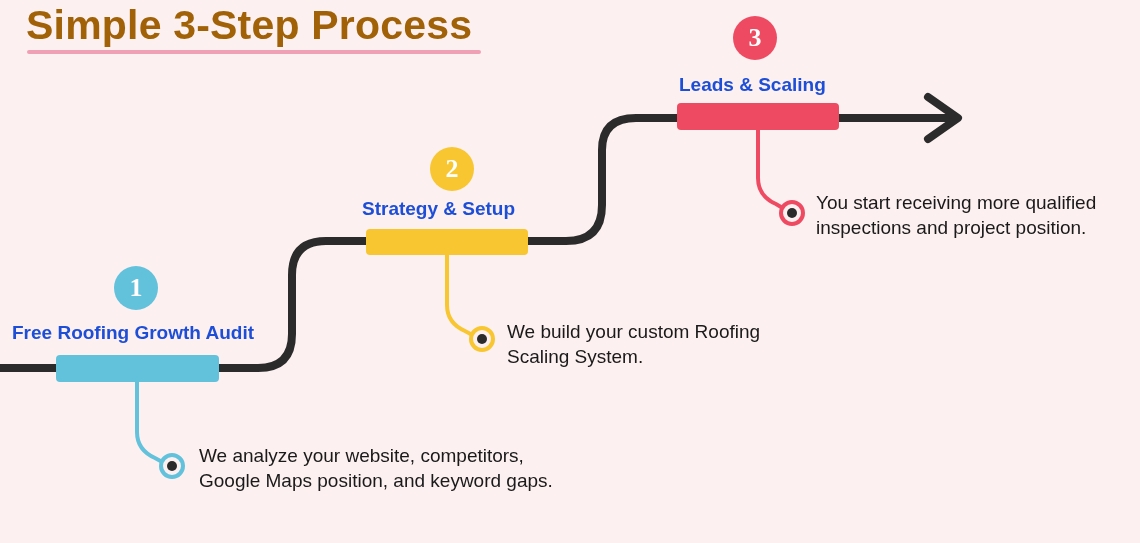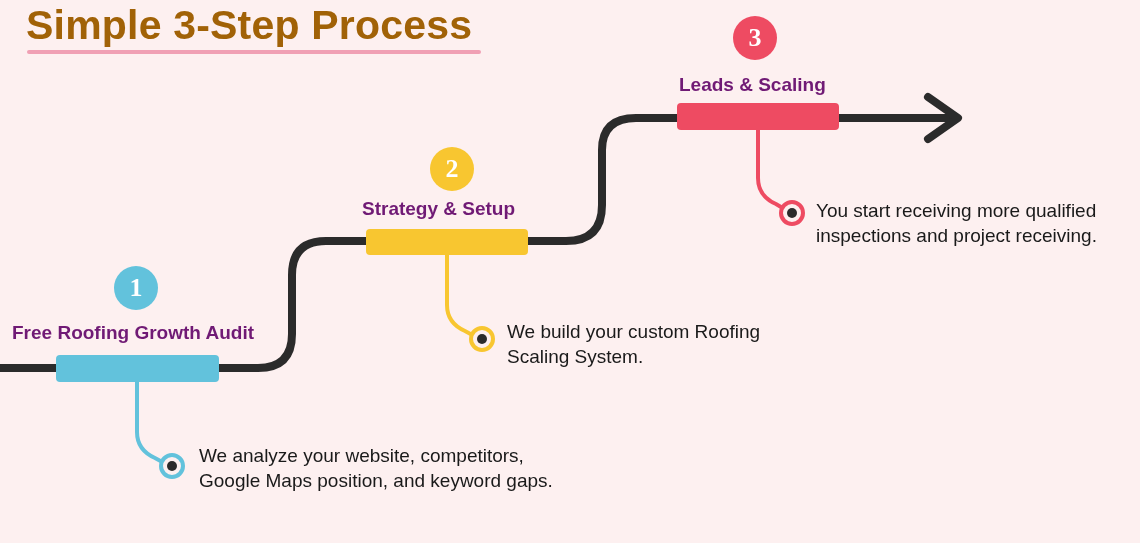--- a/index.html
+++ b/index.html
@@ -18,21 +18,21 @@
       position: absolute; left: 27px; top: 50px; width: 454px; height: 4px;
       border-radius: 3px; background: #f0a0b4;
     }
     svg.diagram { position: absolute; left: 0; top: 0; }
     .num {
       position: absolute; width: 44px; height: 44px; border-radius: 50%;
       color: #fff; font-family: "Liberation Serif", "DejaVu Serif", serif;
       font-size: 26px; font-weight: bold; text-align: center; line-height: 44px;
     }
     .step-title {
-      position: absolute; font-size: 19px; font-weight: bold; color: #701a75;
+      position: absolute; font-size: 19px; font-weight: bold; color: #1d4ed8;
       white-space: nowrap; text-align: center;
     }
     .desc {
       position: absolute; font-size: 19px; color: #1a1a1a; line-height: 25px;
       white-space: nowrap;
     }
   </style>
 </head>
 <body>
 
@@ -70,16 +70,16 @@
 
 <div class="num" style="left:430px; top:147px; background:#f8c630;">2</div>
 <div class="step-title" style="left:362px; top:198px;text-align:right;">Strategy &amp; Setup</div>
 <div class="desc" style="left:507px; top:319px;">
   <div>We build your custom Roofing</div>
   <div>Scaling System.</div>
 </div>
 
 <div class="num" style="left:733px; top:16px; background:#ee4b62;">3</div>
 <div class="step-title" style="left:679px; top:74px;">Leads &amp; Scaling</div>
-<div class="desc" style="left:816px; top:190px;margin-top:8px;">
+<div class="desc" style="left:816px; top:190px;">
   <div>You start receiving more qualified</div>
-  <div>inspections and project receiving.</div>
+  <div>inspections and project position.</div>
 </div>
 
 </body></html>

